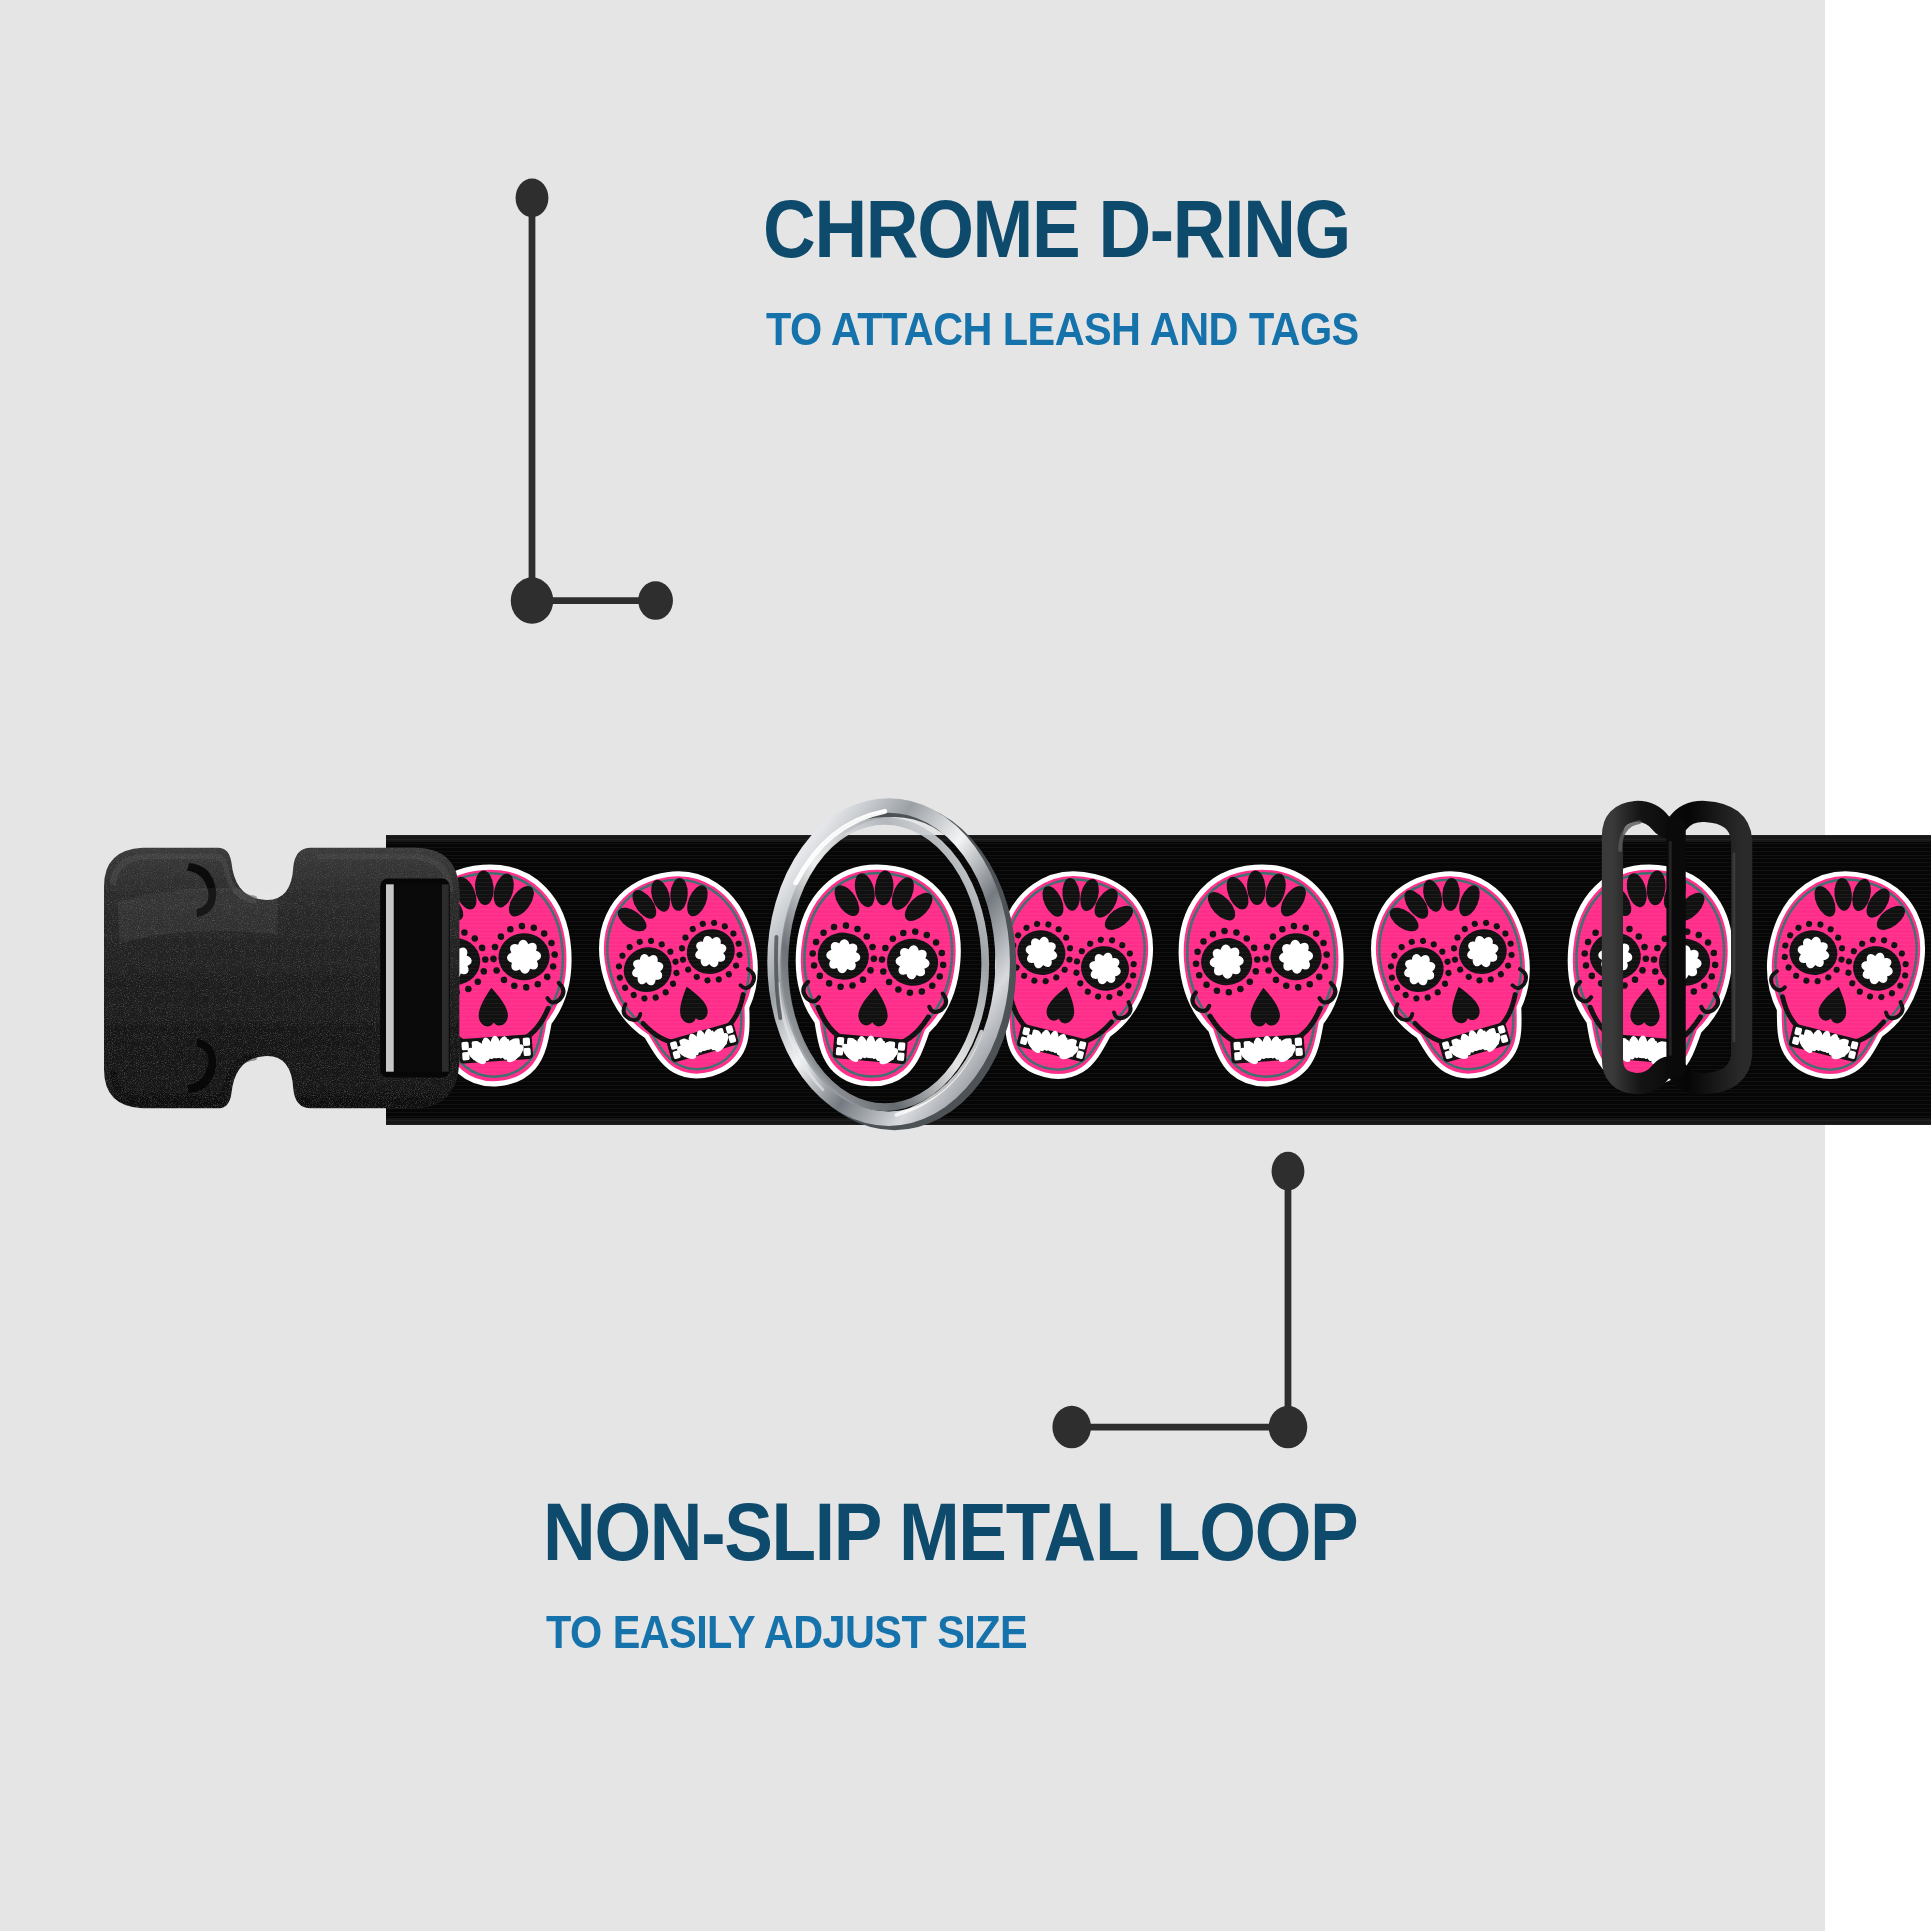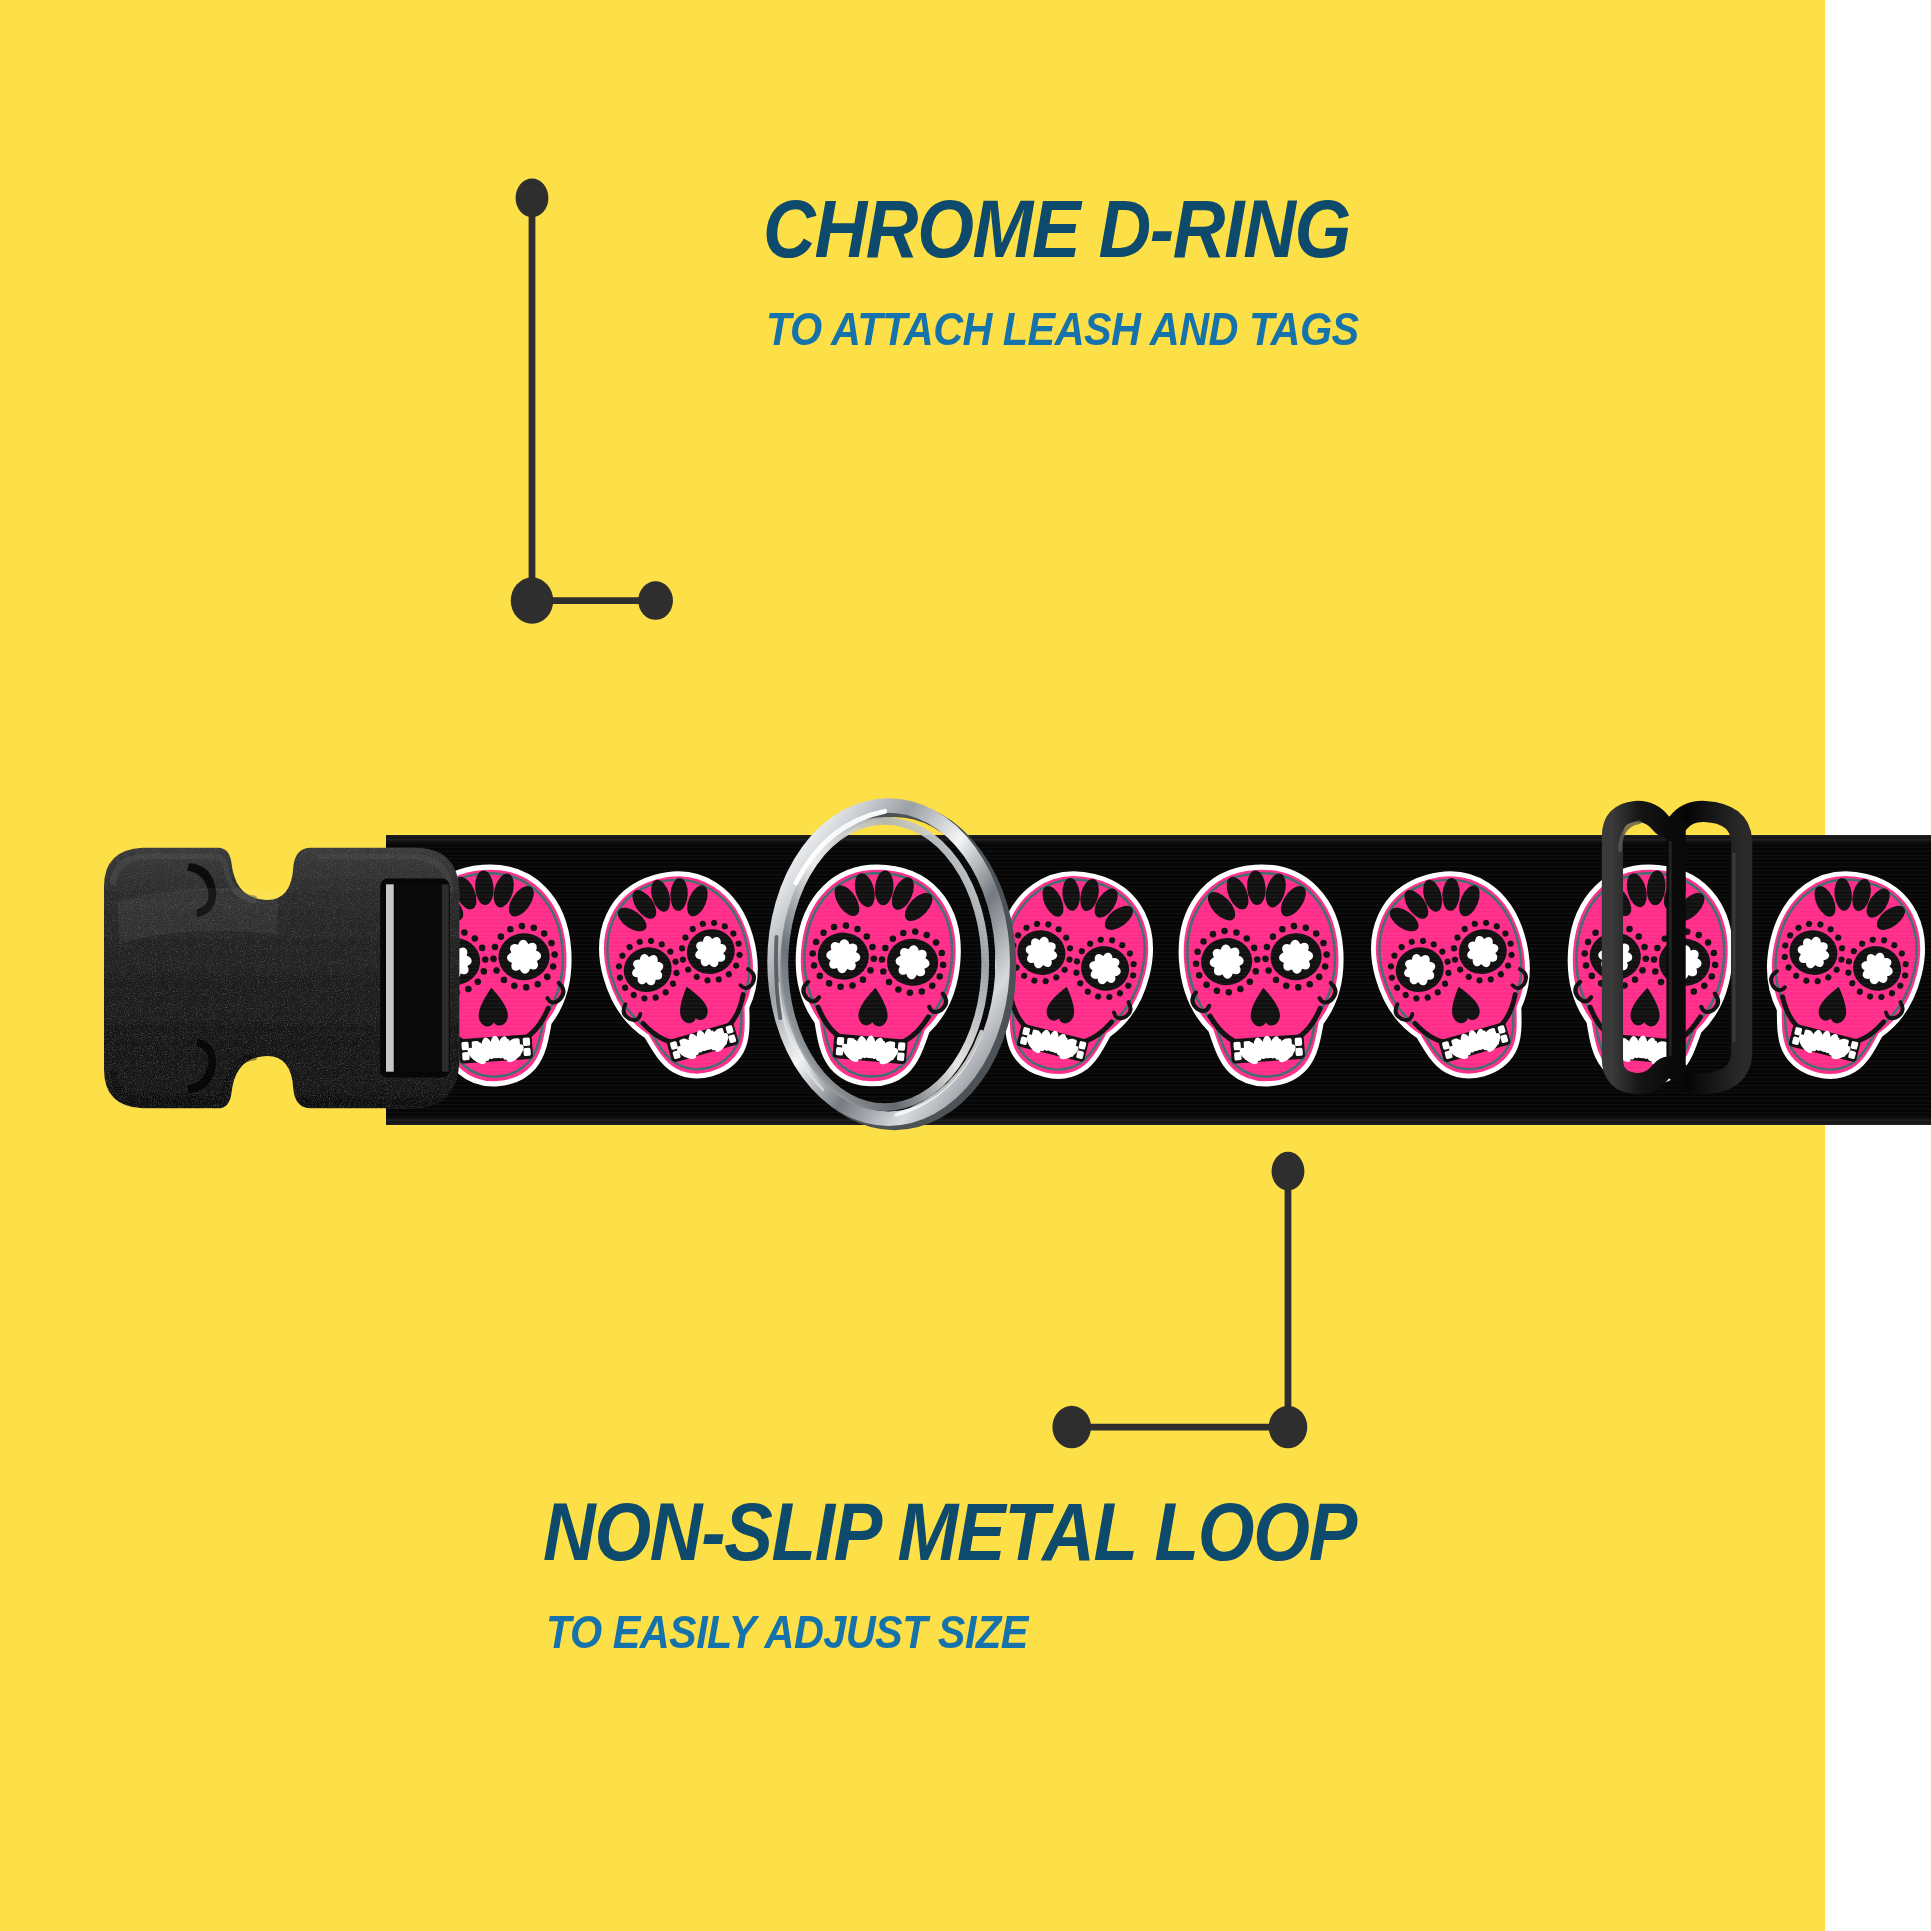--- a/index.html
+++ b/index.html
@@ -14,22 +14,21 @@
     overflow: hidden;
     font-family: "Liberation Sans", sans-serif;
     -webkit-font-smoothing: antialiased;
   }
 
   #stage {
     position: absolute;
     inset: 0;
     width: 1825px;
     height: 1931px;
-    background: #fde047;
-    font-style: italic;
+    background: #e5e5e5;
   }
 
   
   .callout-title {
     position: absolute;
     font-family: "Liberation Sans", sans-serif;
     font-weight: 700;
     color: #0d4a6b;
     letter-spacing: -1.4px;
     line-height: 1;

